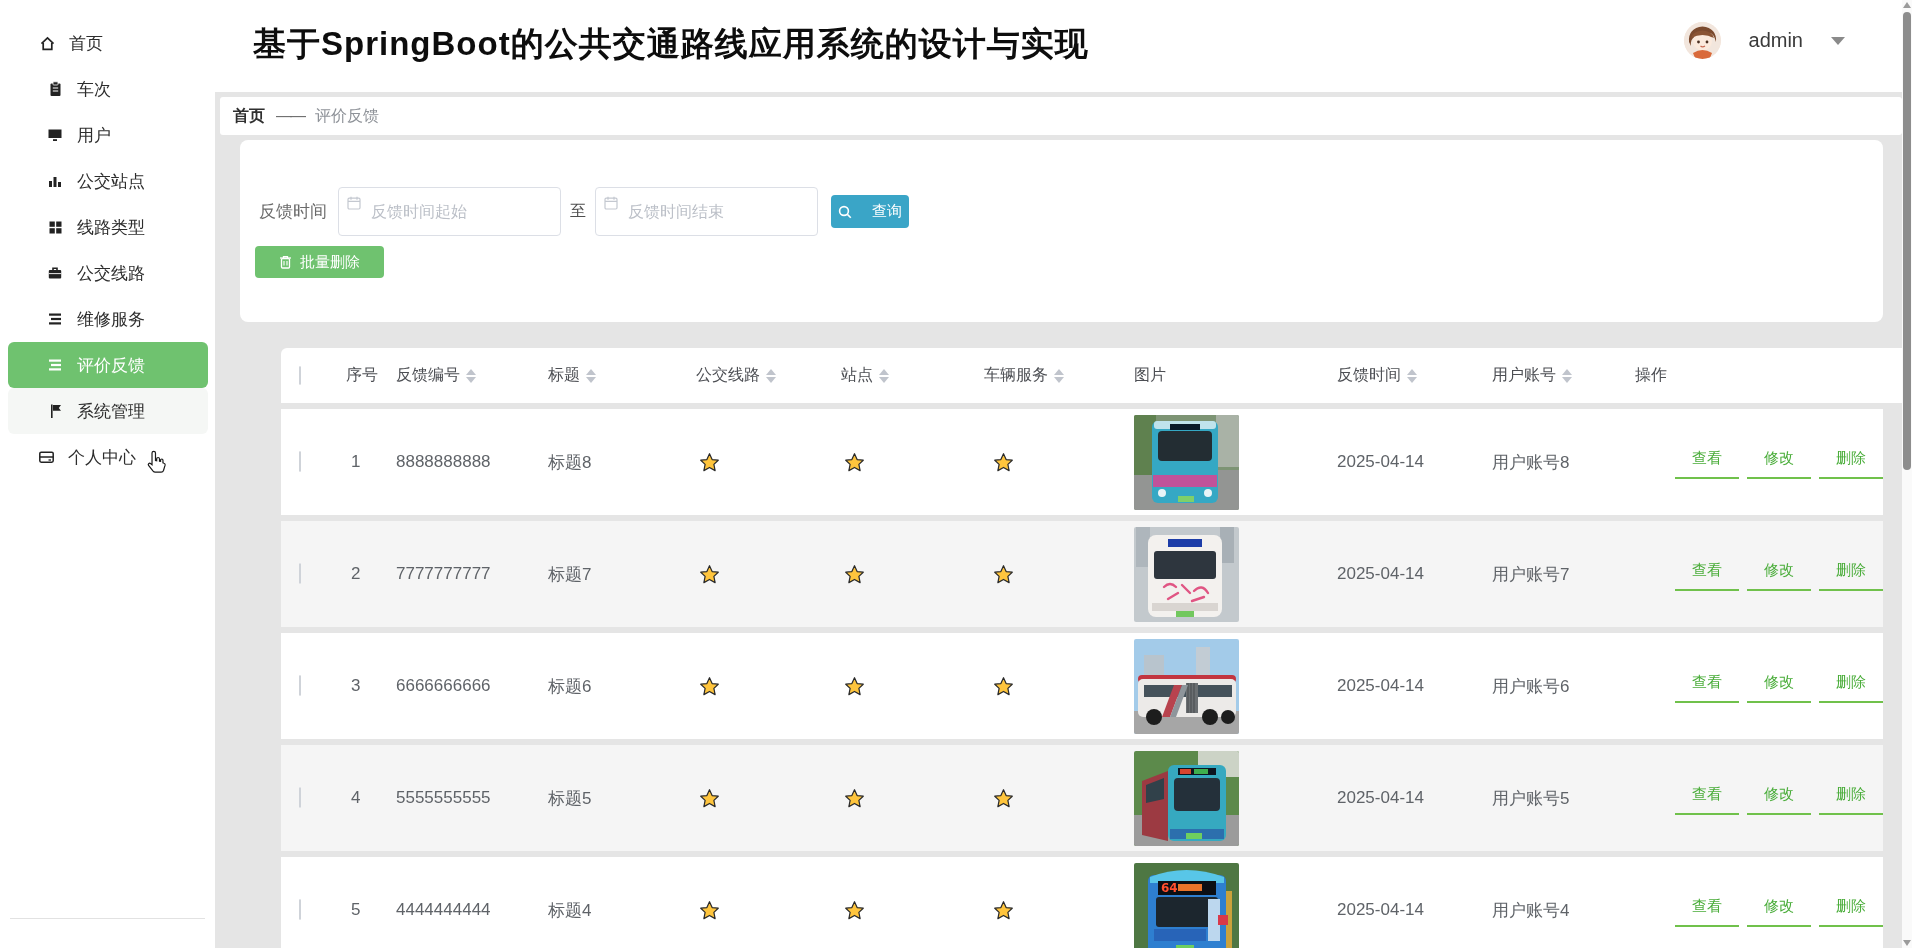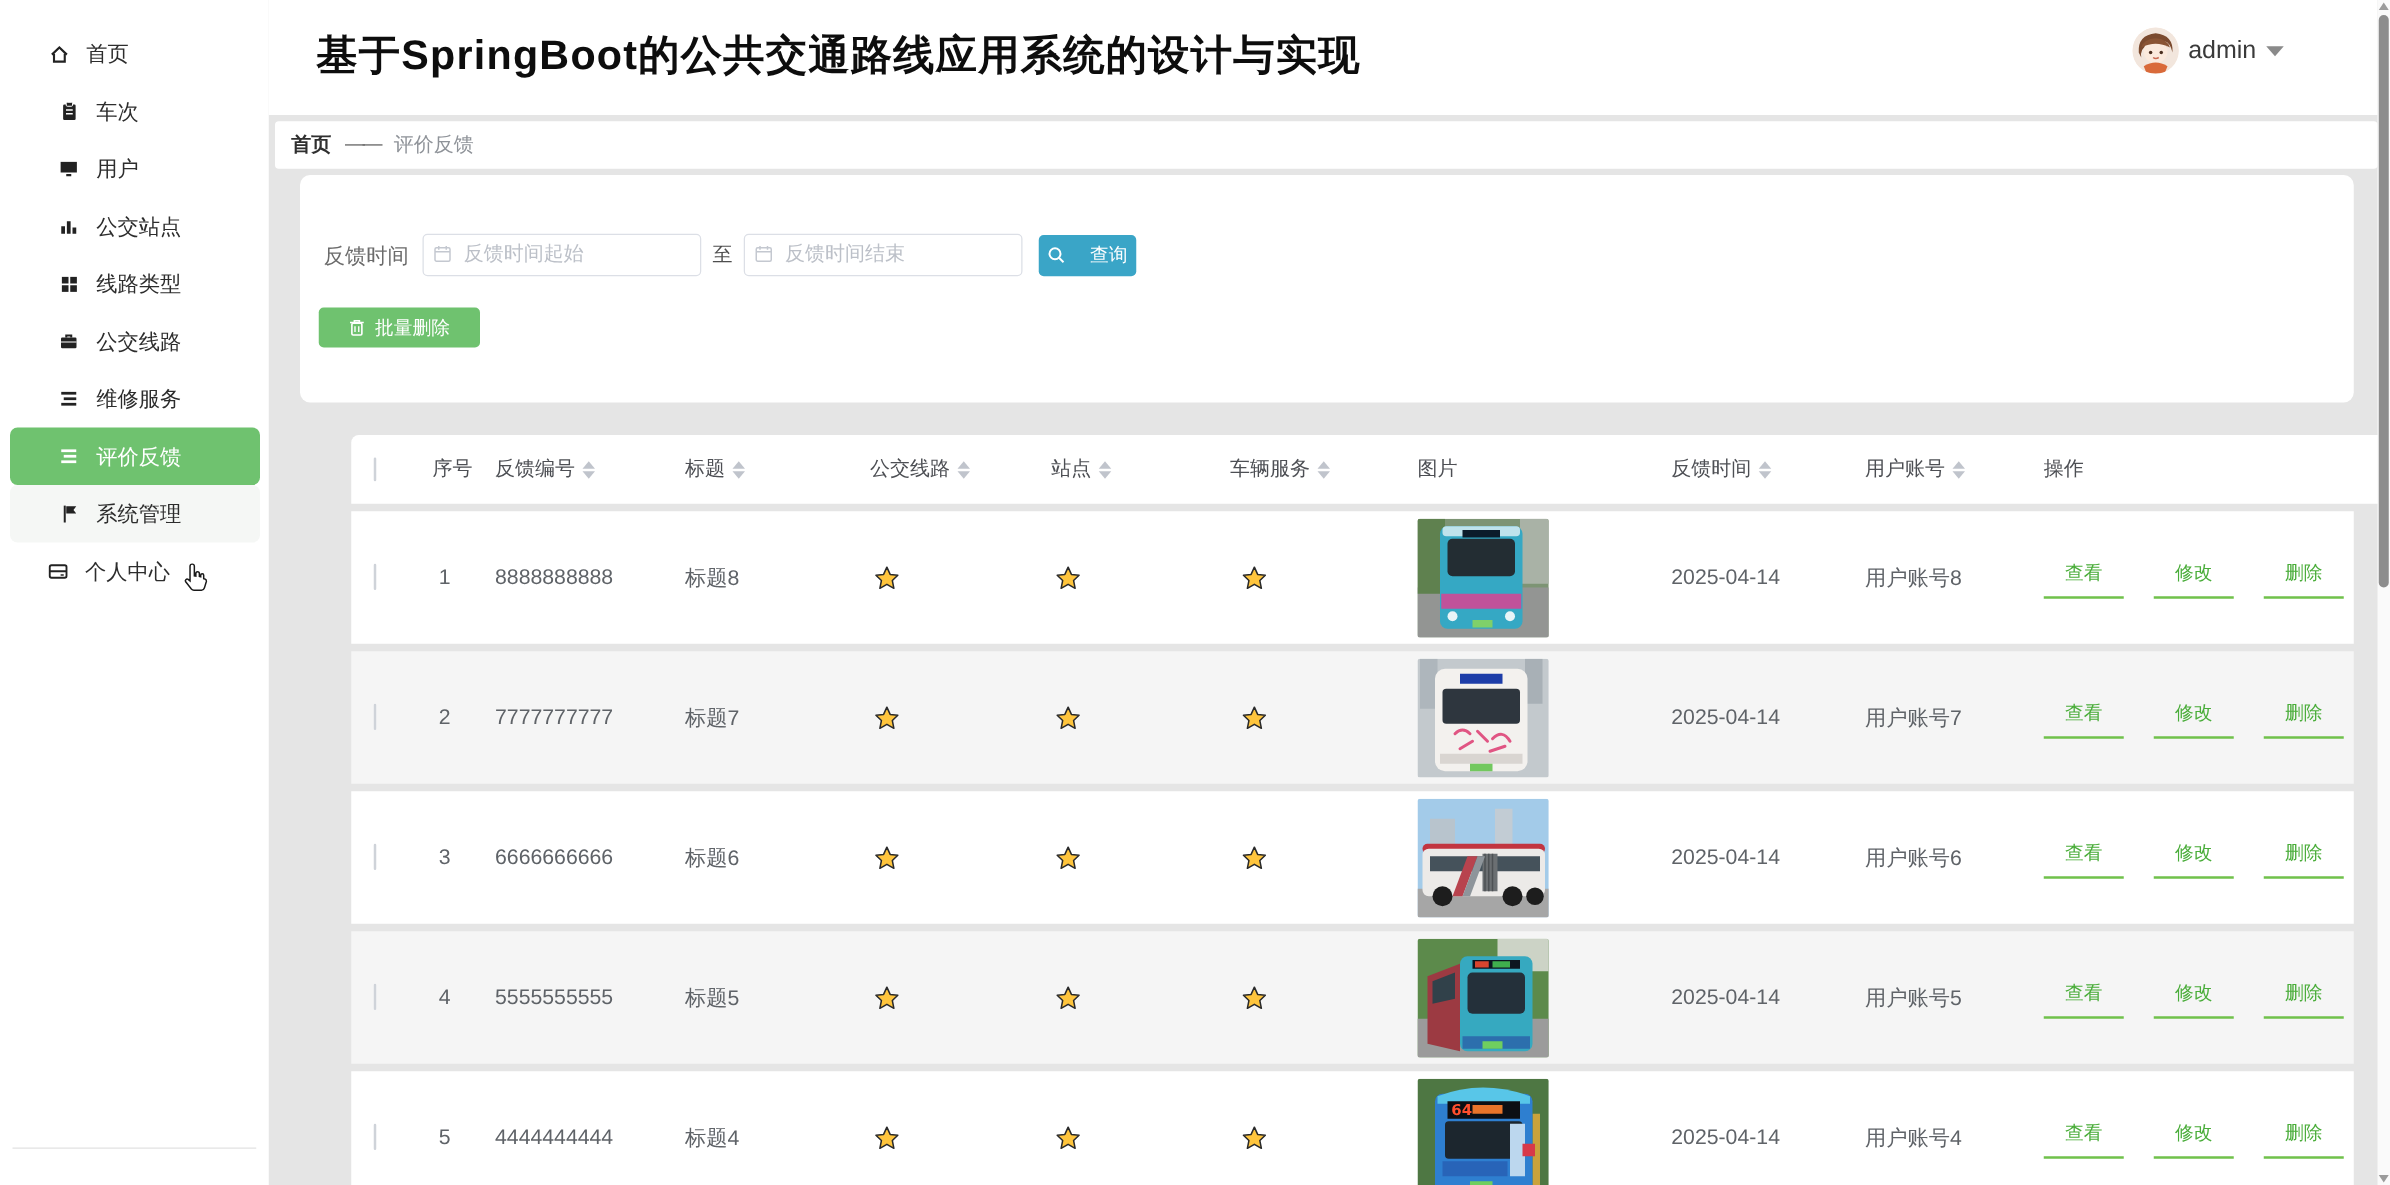--- a/index.html
+++ b/index.html
@@ -17,35 +17,35 @@
   .side-item .ic { width:18px; height:18px; flex:0 0 18px; display:flex; align-items:center; justify-content:center; color:#222; }
   .side-item.top-level { padding-left:38px; }
   .side-item.sub { padding-left:46px; }
   .side-item.active { background:var(--green); color:#fff; margin:0 7px 0 8px; border-radius:6px; padding-left:38px; }
   .side-item.active .ic { color:#fff; }
   .side-item.hovered { background:#f5f7f5; margin:0 7px 0 8px; border-radius:6px; padding-left:38px; }
   .sidebar-divider { position:absolute; left:10px; right:10px; top:918px; border-top:1px solid #e2e2e2; }
   
   .header { position:absolute; left:215px; top:0; width:1687px; height:92px; background:#fff; z-index:2; }
   .page-title { position:absolute; left:38px; top:22px; font-size:33px; font-weight:700; color:#0d0d0d; letter-spacing:1px; white-space:nowrap; }
-  .user-cluster { position:absolute; right:75px; top:22px; display:flex; align-items:center; gap:8px; cursor:pointer;text-align:center; }
+  .user-cluster { position:absolute; right:57px; top:22px; display:flex; align-items:center; gap:28px; cursor:pointer;text-align:center; }
   .avatar { width:37px; height:37px; border-radius:50%; overflow:hidden; background:#f6e7dc; }
   .username { font-size:20px; color:#3a3a3a; }
   .caret-down { width:0; height:0; border-left:7px solid transparent; border-right:7px solid transparent; border-top:8px solid #8a8a8a; }
   
   .breadcrumb { position:absolute; left:220px; top:97px; width:1682px; height:38px; background:#fff; display:flex; align-items:center; padding-left:13px; gap:11px; font-size:16px; border-radius:3px; }
   .crumb-home { color:#2f2f2f; font-weight:700; cursor:pointer; }
   .crumb-sep { color:#6d6d6d; letter-spacing:-2px; }
   .crumb-current { color:#8f9399; }
   
   .search-card { position:absolute; left:240px; top:140px; width:1643px; height:182px; background:#fff; border-radius:8px; }
   .filter-row { position:absolute; left:19px; top:47px; display:flex; align-items:center; }
   .filter-label { font-size:17px; color:#6b6b6b; margin-right:11px; }
   .date-wrap { position:relative; }
-  .date-input { width:223px; height:34px; border:1px solid #dcdfe6; border-radius:4px; padding:0 8px 0 32px; font-size:16px; color:#6d28d9; font-family:inherit; outline:none; background:#fff; }
+  .date-input { width:223px; height:49px; border:1px solid #dcdfe6; border-radius:4px; padding:0 8px 0 32px; font-size:16px; color:#6d28d9; font-family:inherit; outline:none; background:#fff; }
   .date-input::placeholder { color:#bcc0c8; }
   .cal-ic { position:absolute; left:9px; top:9px; color:#c4c8d0; }
   .to-label { font-size:16px; color:#4e4e4e; margin:0 9px; }
   .btn-query { margin-left:13px; width:78px; height:33px; background:var(--blue); border:none; border-radius:4px; color:#fff; font-size:15px; display:flex; align-items:center; justify-content:center; gap:20px; cursor:pointer; font-family:inherit; }
   .btn-batch { position:absolute; left:15px; top:106px; height:32px; background:var(--green); border:none; border-radius:4px; color:#fff; font-size:15px; display:flex; align-items:center; padding:0 24px; gap:8px; cursor:pointer; font-family:inherit; }
   
   .tgrid { display:grid; grid-template-columns:65px 50px 152px 148px 145px 143px 150px 203px 155px 143px 1fr; align-items:center;margin-left:41px; }
   .table-header { position:absolute; left:240px; top:348px; width:1643px; height:55px; background:#fff; border-radius:6px 6px 0 0; font-size:16px; color:#4d4f54; }
   .th { display:flex; align-items:center; gap:6px; }
   .sort-ic { display:inline-flex; flex-direction:column; gap:2px; cursor:pointer; }
@@ -53,21 +53,21 @@
   .sort-ic .up { border-bottom:6px solid #c0c4cc; }
   .sort-ic .dn { border-top:6px solid #c0c4cc; }
   .rows { position:absolute; left:240px; top:409px; width:1643px; }
   .row { height:106px; margin-bottom:6px; background:#fff; font-size:17px; color:#5f6368; }
   .row:nth-child(even) { background:#f5f5f5; }
   .checkbox { width:16px; height:16px; border:1px solid #cfd3d9; border-radius:3px; background:#fff; margin-left:18px; cursor:pointer; }
   .cell-index { padding-left:5px; }
   .star-cell svg { display:block; margin-left:3px; }
   .star-cell.svc svg { margin-left:9px; }
   .bus-photo { width:105px; height:95px; border-radius:2px; overflow:hidden; display:block; }
-  .actions { display:flex; gap:24px; }
+  .actions { display:flex; gap:8px;justify-content:flex-end; }
   .act-btn { width:64px; background:transparent; border:none; border-bottom:2px solid #70c14b; color:#4aad3a; font-size:15px; padding:4px 0 9px; cursor:pointer; font-family:inherit; }
   
   .scrollbar { position:absolute; right:0; top:0; width:10px; height:948px; background:#fafafa; z-index:5; }
   .scroll-thumb { position:absolute; left:1px; top:12px; width:8px; height:458px; background:#8d8d8d; border-radius:4px; cursor:pointer; }
   .scroll-up { position:absolute; top:2px; left:1px; width:0; height:0; border-left:4px solid transparent; border-right:4px solid transparent; border-bottom:6px solid #9b9b9b; }
   .scroll-dn { position:absolute; bottom:2px; left:1px; width:0; height:0; border-left:4px solid transparent; border-right:4px solid transparent; border-top:6px solid #9b9b9b; }
   
   .mouse-cursor { position:absolute; left:146px; top:450px; z-index:9; pointer-events:none; }
   :root { --green:#6fc26f; --blue:#3aa5c7; }
 </style>

